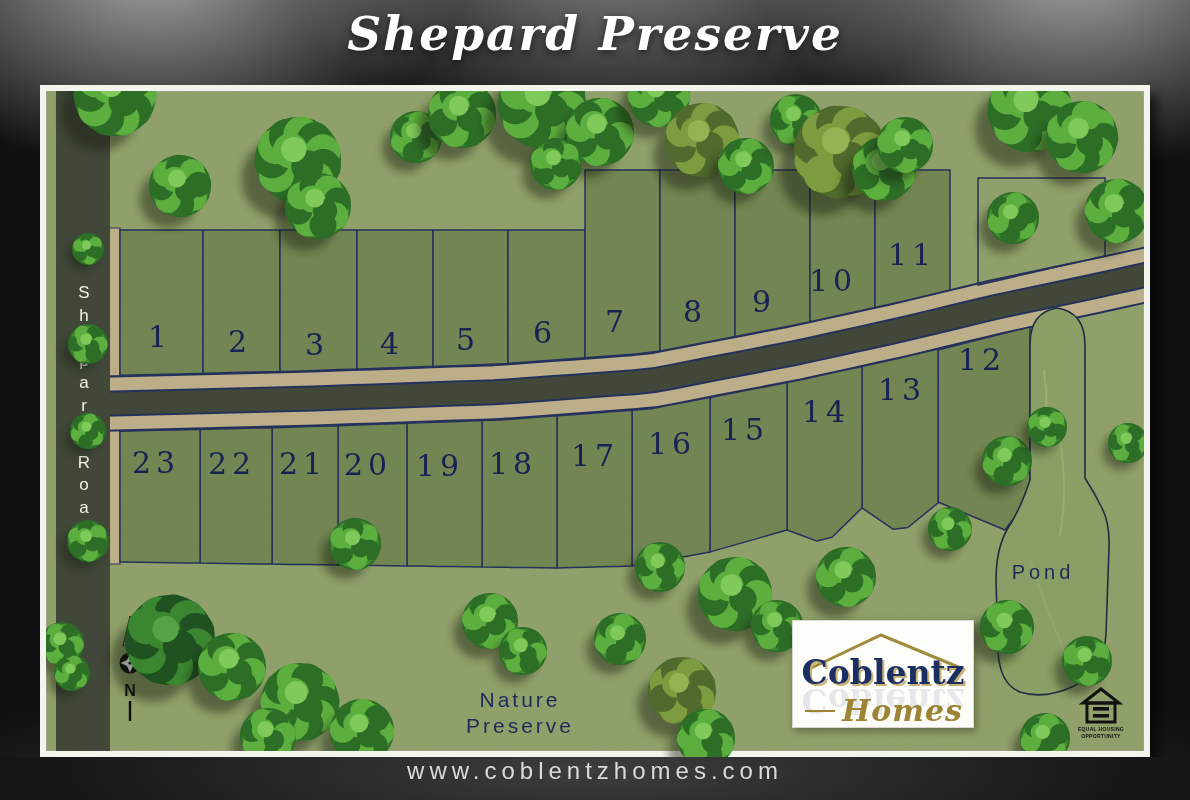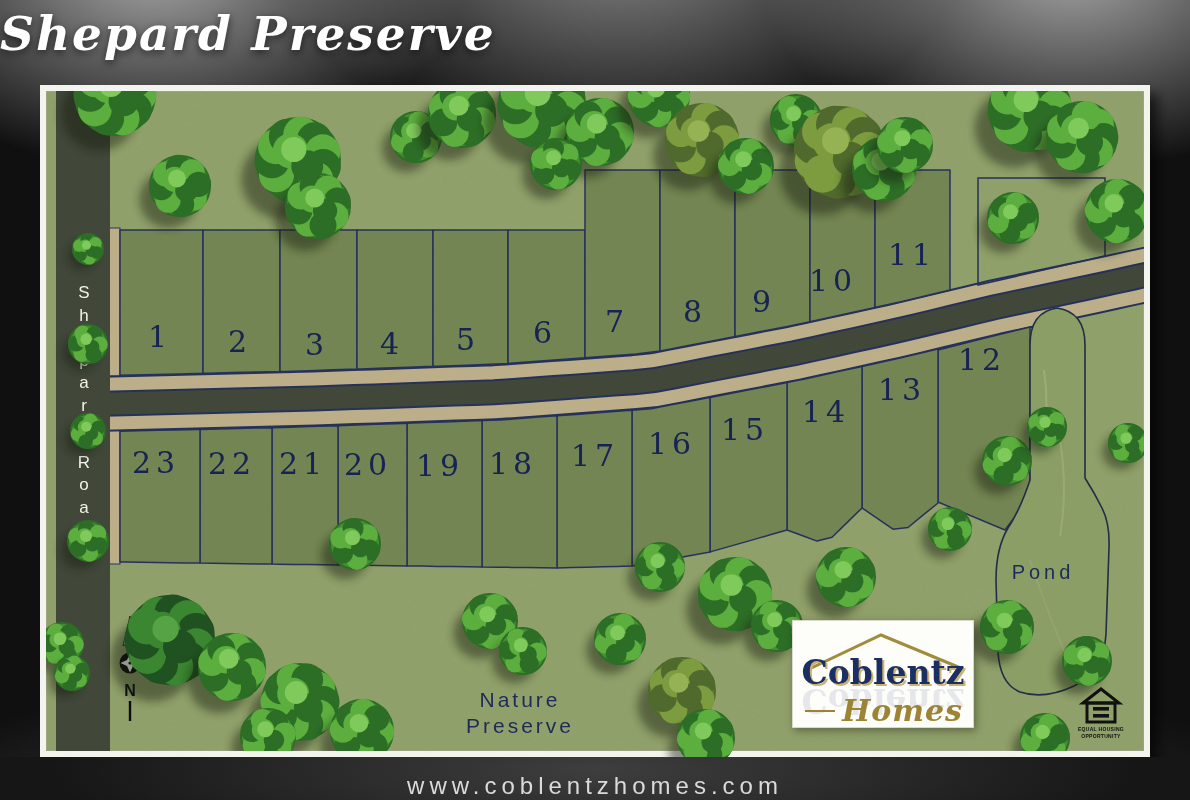--- a/index.html
+++ b/index.html
@@ -8,21 +8,21 @@
     font-family:"Liberation Sans",sans-serif;
     background:
       radial-gradient(480px 310px at 13% -4%, rgba(190,190,190,.85), rgba(190,190,190,0) 65%),
       radial-gradient(560px 350px at 52% -8%, rgba(170,170,170,.8), rgba(170,170,170,0) 62%),
       radial-gradient(480px 310px at 90% -4%, rgba(190,190,190,.85), rgba(190,190,190,0) 65%),
       radial-gradient(700px 250px at 28% 106%, rgba(115,115,115,.55), rgba(0,0,0,0) 70%),
       radial-gradient(600px 230px at 78% 106%, rgba(85,85,85,.5), rgba(0,0,0,0) 70%),
       #101010;
   }
   .title{
-    position:absolute;top:6px;left:0;right:0;
+    position:absolute;top:6px;left:0;right:0;text-align:center;
     font-family:"DejaVu Serif",serif;font-style:italic;font-weight:700;
     font-size:47px;color:#ffffff;letter-spacing:2px;
     text-shadow:0 3px 8px rgba(0,0,0,.6);
   }
   #site-map{position:absolute;left:0;top:0;}
   .lot-num{font-family:"DejaVu Serif",serif;font-size:30px;fill:#1b2960;letter-spacing:5px;}
   .map-label{fill:#1e2a5a;font-family:"Liberation Sans",sans-serif;}
   .nature-label{font-size:21px;letter-spacing:3px;}
   .pond-label{font-size:20px;letter-spacing:4px;}
   .shepard-letter{font-size:17px;fill:#f2f2ea;font-family:"Liberation Sans",sans-serif;}
@@ -46,21 +46,21 @@
   }
   .logo-sub{position:absolute;top:72px;left:12px;right:10px;display:flex;align-items:center;}
   .logo-rule{flex:1;border-top:2px solid #9c8434;margin-right:7px;}
   .logo-homes{
     font-family:"DejaVu Serif",serif;font-style:italic;font-weight:700;
     font-size:30px;color:#9c8434;letter-spacing:1px;
   }
   .url-bar{
     position:absolute;left:0;top:757px;width:1190px;height:43px;
     background:radial-gradient(700px 130px at 50% 30%, #3e3e3e, #161616 78%);
-    display:flex;align-items:flex-end;justify-content:center;
+    display:flex;align-items:flex-start;justify-content:center;
   }
   .url-text{color:#dadada;font-size:24px;letter-spacing:5px;}
 </style>
 </head>
 <body>
 
 <div class="stage">
 
   <div class="title">Shepard Preserve</div>
 

